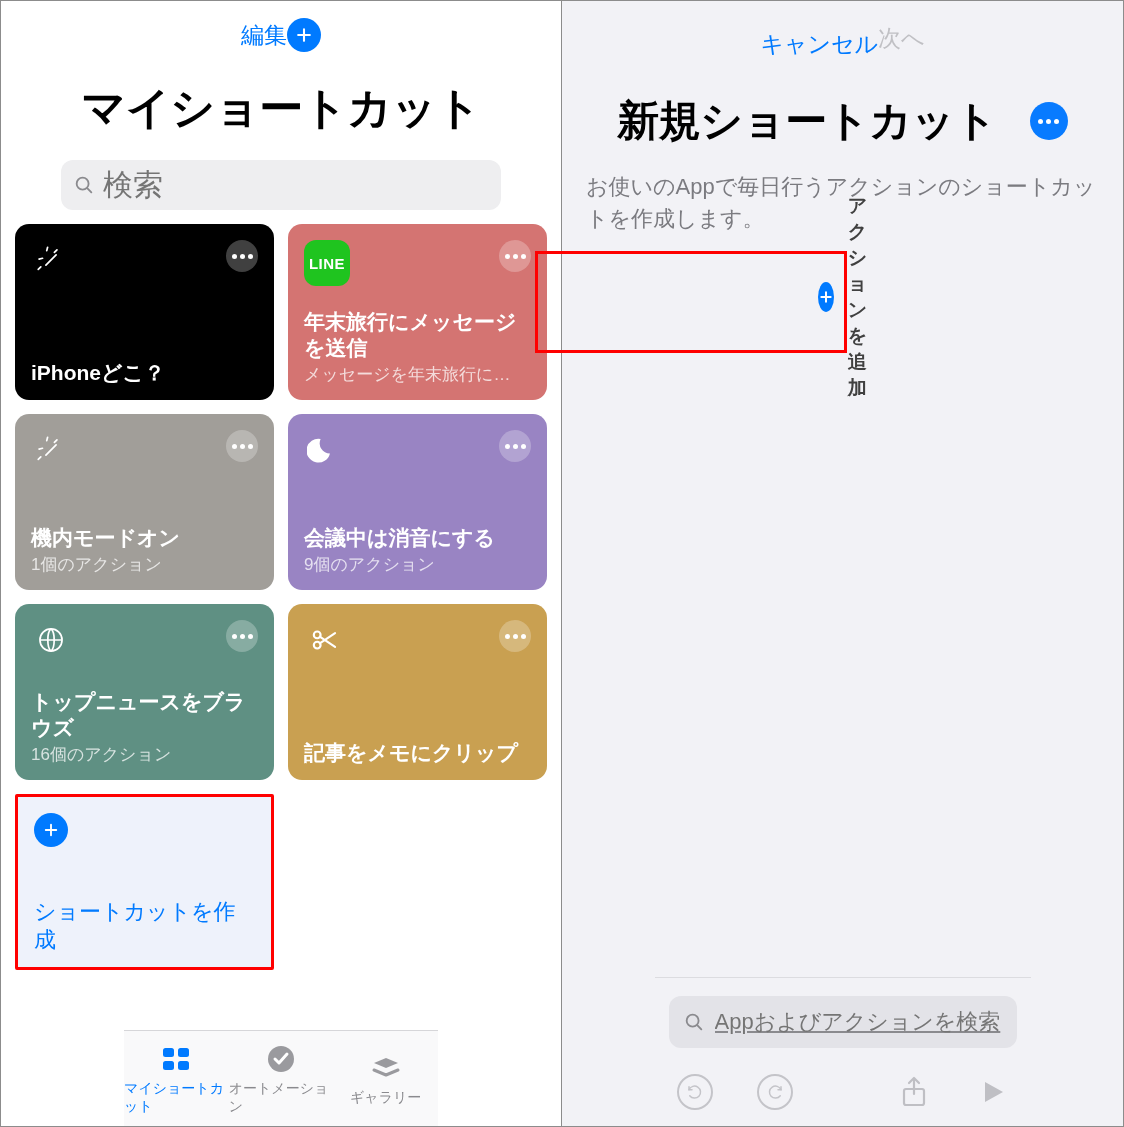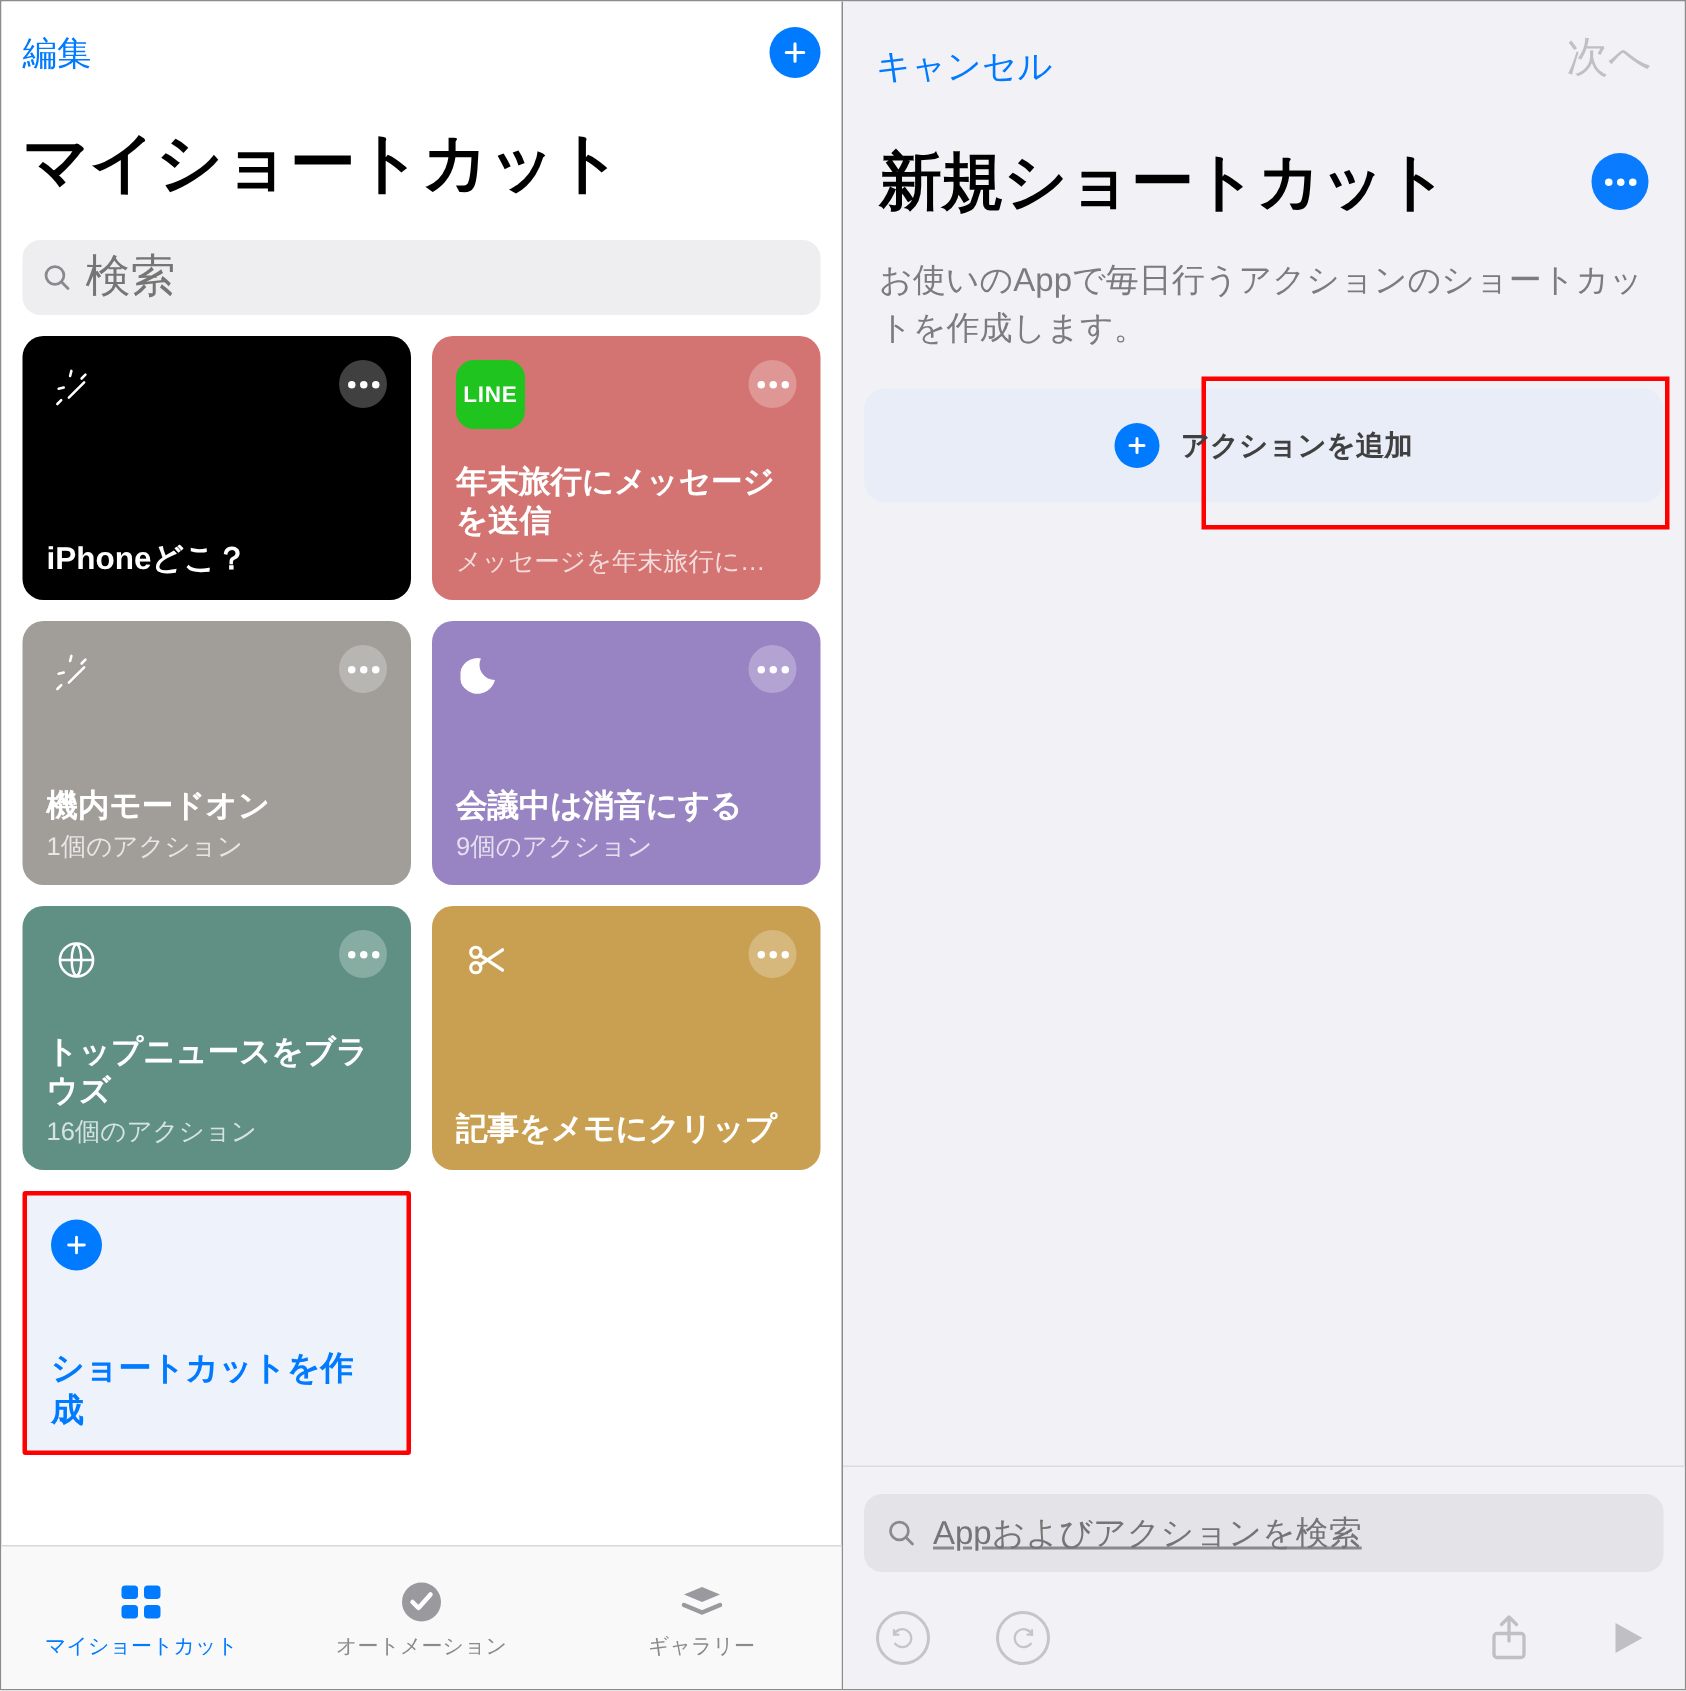--- a/index.html
+++ b/index.html
@@ -1,18 +1,18 @@
 <!DOCTYPE html>
 <html><head>
 <meta charset="utf-8">
 <style>
   * { box-sizing: border-box; margin: 0; padding: 0; }
   body { font-family: -apple-system, "Hiragino Sans", "Helvetica Neue", sans-serif; background: #fff; }
   .wrap { width: 1124px; height: 1127px; border: 1px solid #8c8c8c; display: flex; }
-  .pane { height: 100%; display: flex; flex-direction: column; background: #fff; }
+  .pane { height: 100%; display: flex; flex-direction: column; background: #fff; align-items: center; }
   .pane-left { width: 562px; border-right: 1px solid #8c8c8c; }
   .pane-right { width: 562px; background: #f2f2f6; }
 
   
   .topbar { display: flex; justify-content: space-between; align-items: center; padding: 14px 14px 0 14px; height: 54px; }
   .edit-link { color: #007aff; font-size: 23px; cursor: pointer; }
   .plus-circle { width: 34px; height: 34px; border-radius: 50%; background: #007aff; color: #fff; display: flex; align-items: center; justify-content: center; font-size: 22px; font-weight: 300; cursor: pointer; }
   .page-title { font-size: 44px; font-weight: 800; padding: 24px 14px 4px; letter-spacing: -0.5px; }
   .searchbar { margin: 18px 14px 14px; background: #eeeef0; border-radius: 12px; height: 50px; display: flex; align-items: center; padding: 0 12px; gap: 8px; }
   .searchbar svg { width: 22px; height: 22px; }
@@ -26,34 +26,34 @@
   .tile-title { font-size: 21px; font-weight: 700; line-height: 1.25; }
   .tile-sub { font-size: 17px; opacity: 0.75; margin-top: 2px; white-space: nowrap; overflow: hidden; text-overflow: ellipsis; }
   .t1 { background: #000000; }
   .t2 { background: #d47472; }
   .t3 { background: #a19e99; }
   .t4 { background: #9984c3; }
   .t5 { background: #5f9083; }
   .t6 { background: #c9a051; }
   .tile-create { background: #eef2fb; border: 3px solid #ff0000; border-radius: 2px; height: 176px; color: #007aff; cursor: pointer; }
   .tile-create .plus-circle { margin: 0; }
-  .tile-create .tile-title { color: #007aff; font-size: 22px; font-weight: 700; }
+  .tile-create .tile-title { color: #007aff; font-size: 22px; font-weight: 400; }
   .line-badge { width: 46px; height: 46px; border-radius: 12px; background: #1fc41f; color: #fff; font-size: 15px; font-weight: 700; display: flex; align-items: center; justify-content: center; letter-spacing: 0.5px; }
   .icon-slot svg { width: 34px; height: 34px; }
 
   .tabbar { margin-top: auto; border-top: 1px solid #d6d6d9; background: #f9f9fa; display: flex; height: 96px; }
   .tabbtn { flex: 1; display: flex; flex-direction: column; align-items: center; justify-content: center; gap: 4px; cursor: pointer; }
   .tabbtn .ticon { width: 34px; height: 34px; display: flex; align-items: center; justify-content: center; }
   .tabbtn .tlabel { font-size: 14px; color: #8a8a8e; }
   .tabbtn.active .tlabel { color: #007aff; }
 
   
   .rtop { display: flex; justify-content: space-between; align-items: center; padding: 18px 22px 0; height: 56px; }
   .cancel-link { color: #007aff; font-size: 23px; cursor: pointer; margin-top: 12px; }
-  .next-link { color: #c0c0c4; font-size: 28px; }
+  .next-link { color: #c0c0c4; font-size: 23px; }
   .rtitle-row { display: flex; align-items: center; justify-content: space-between; padding: 36px 24px 8px; gap: 33px; }
   .rtitle { font-size: 42px; font-weight: 800; letter-spacing: -0.5px; }
   .more-blue { width: 38px; height: 38px; border-radius: 50%; background: #087bff; display: flex; align-items: center; justify-content: center; gap: 3px; cursor: pointer; flex-shrink: 0; }
   .more-blue span { width: 5px; height: 5px; background: #fff; border-radius: 50%; }
   .rdesc { font-size: 22px; color: #7b7b80; line-height: 1.45; padding: 14px 24px 12px; }
   .add-action-wrap { margin: 12px 14px 0; height: 76px; background: #e8edf8; border-radius: 14px; position: relative; cursor: pointer; }
   .add-action-wrap .highlight { position: absolute; right: -4px; top: -8px; width: 312px; height: 102px; border: 3px solid #ff0000; }
   .add-action-inner { position: absolute; inset: 0; display: flex; align-items: center; justify-content: center; gap: 14px; }
   .add-plus { width: 30px; height: 30px; border-radius: 50%; background: #007aff; color: #fff; display: flex; align-items: center; justify-content: center; font-size: 20px; font-weight: 600; }
   .add-action-label { font-size: 19px; font-weight: 600; color: #404040; }

